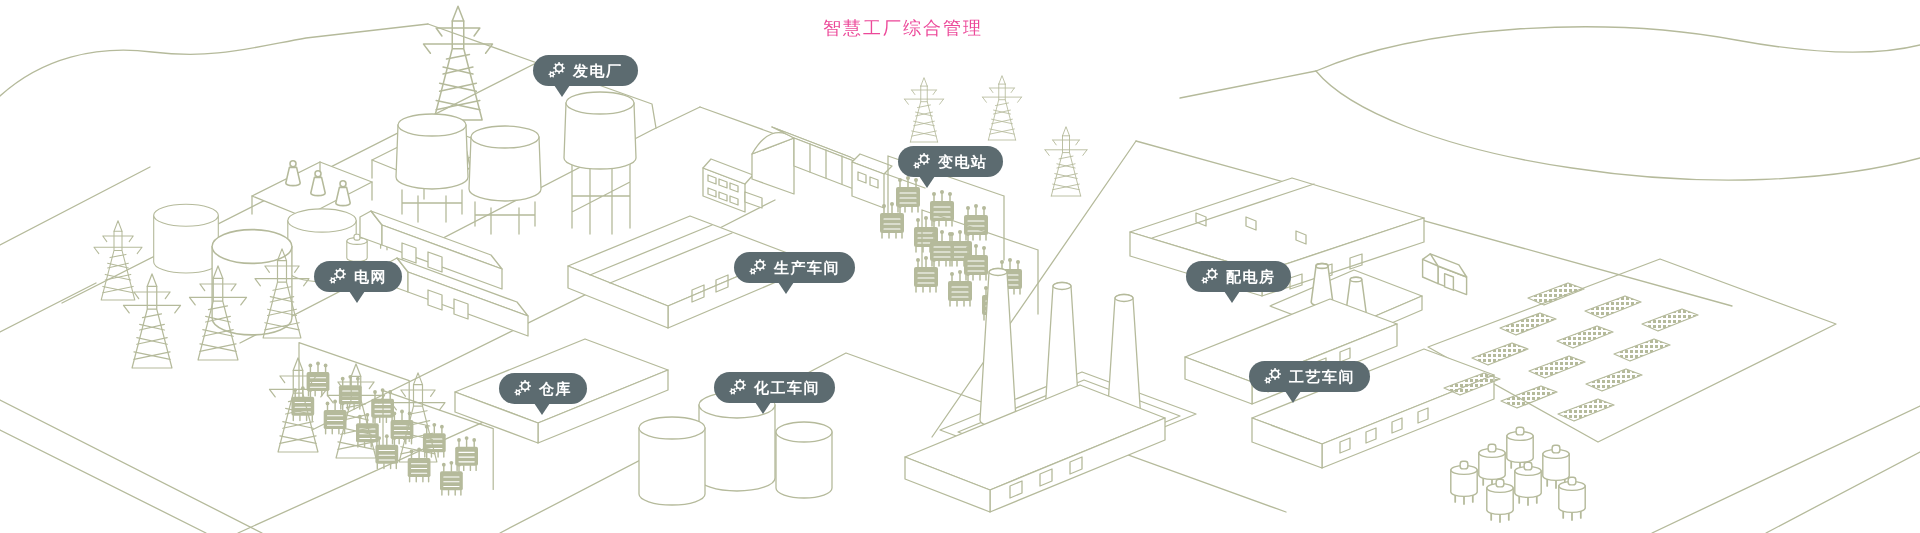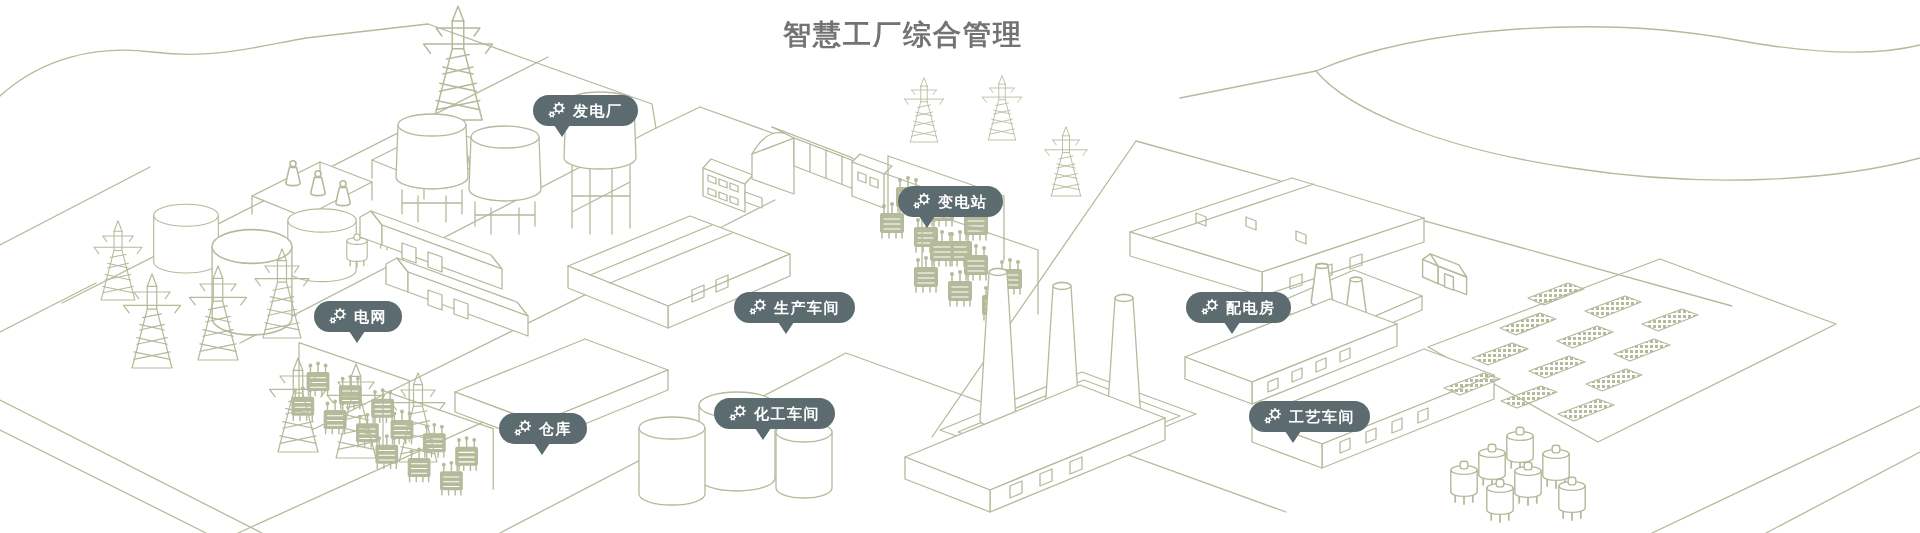--- a/index.html
+++ b/index.html
@@ -3,28 +3,28 @@
 <meta charset="utf-8">
 <style>
   html,body{margin:0;padding:0;background:#ffffff;}
   .stage{
     position:relative;width:1920px;height:533px;background:#ffffff;overflow:hidden;
     font-family:"Liberation Sans","DejaVu Sans",sans-serif;
   }
   .stage svg.scene{position:absolute;left:0;top:0;}
   .page-title{
     position:absolute;top:16px;left:903px;transform:translateX(-50%);
-    font-size:28px;font-weight:bold;letter-spacing:2px;color:#737373;white-space:nowrap;
+    font-size:18px;font-weight:normal;letter-spacing:2px;color:#ec4899;white-space:nowrap;
   }
   .marker{
     --bubble:#5c6b70;
     position:absolute;display:inline-flex;align-items:center;gap:8px;
     background:var(--bubble);color:#ffffff;border-radius:20px;
     padding:7px 15px;font-size:15px;font-weight:bold;letter-spacing:1.5px;
-    white-space:nowrap;line-height:1;cursor:pointer;z-index:5;margin-top:40px;
+    white-space:nowrap;line-height:1;cursor:pointer;z-index:5;
   }
   .marker::after{
     content:"";position:absolute;top:100%;left:var(--tl,38%);margin-top:-1px;
     border:8px solid transparent;border-top:12px solid var(--bubble);border-bottom:0;
   }
   .marker .gicon{display:inline-flex;width:17px;height:17px;}
   .marker .gicon svg{width:17px;height:17px;}
 </style>
 </head>
 <body>
@@ -349,39 +349,39 @@
 
   <div class="marker" style="left:734px;top:252px;--tl:36%">
     <span class="gicon">
         <svg viewBox="0 0 20 20">
           <use href="#gearsym"></use>
         </svg>
       </span>
     <span>生产车间</span>
   </div>
 
-  <div class="marker" style="left:1186px;top:252px;--tl:36%">
+  <div class="marker" style="left:1186px;top:261px;--tl:36%">
     <span class="gicon">
         <svg viewBox="0 0 20 20">
           <use href="#gearsym"></use>
         </svg>
       </span>
     <span>配电房</span>
   </div>
 
   <div class="marker" style="left:499px;top:373px;--tl:40%">
     <span class="gicon">
         <svg viewBox="0 0 20 20">
           <use href="#gearsym"></use>
         </svg>
       </span>
     <span>仓库</span>
   </div>
 
-  <div class="marker" style="left:714px;top:358px;--tl:34%">
+  <div class="marker" style="left:714px;top:372px;--tl:34%">
     <span class="gicon">
         <svg viewBox="0 0 20 20">
           <use href="#gearsym"></use>
         </svg>
       </span>
     <span>化工车间</span>
   </div>
 
   <div class="marker" style="left:1249px;top:361px;--tl:30%">
     <span class="gicon">

